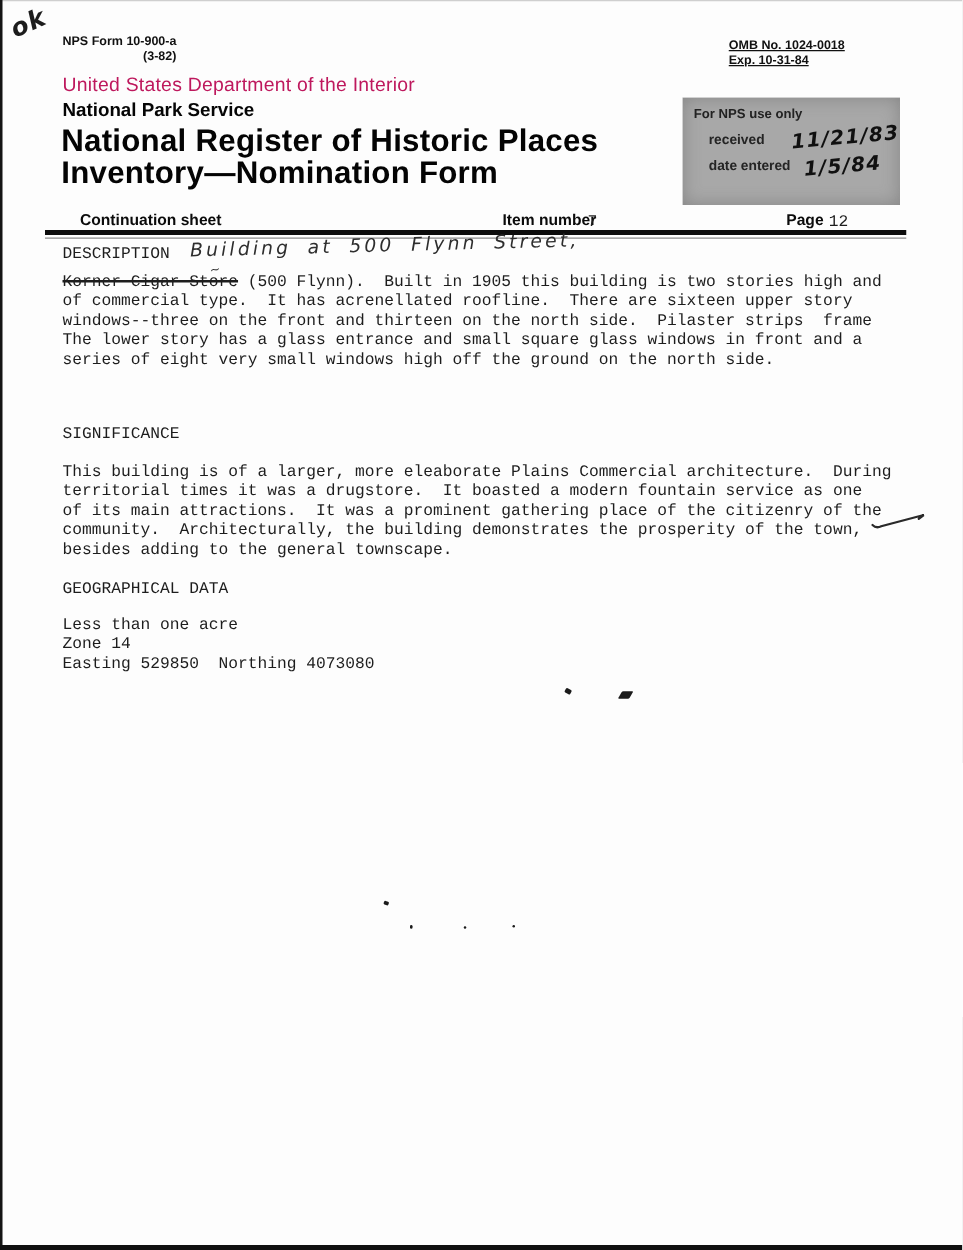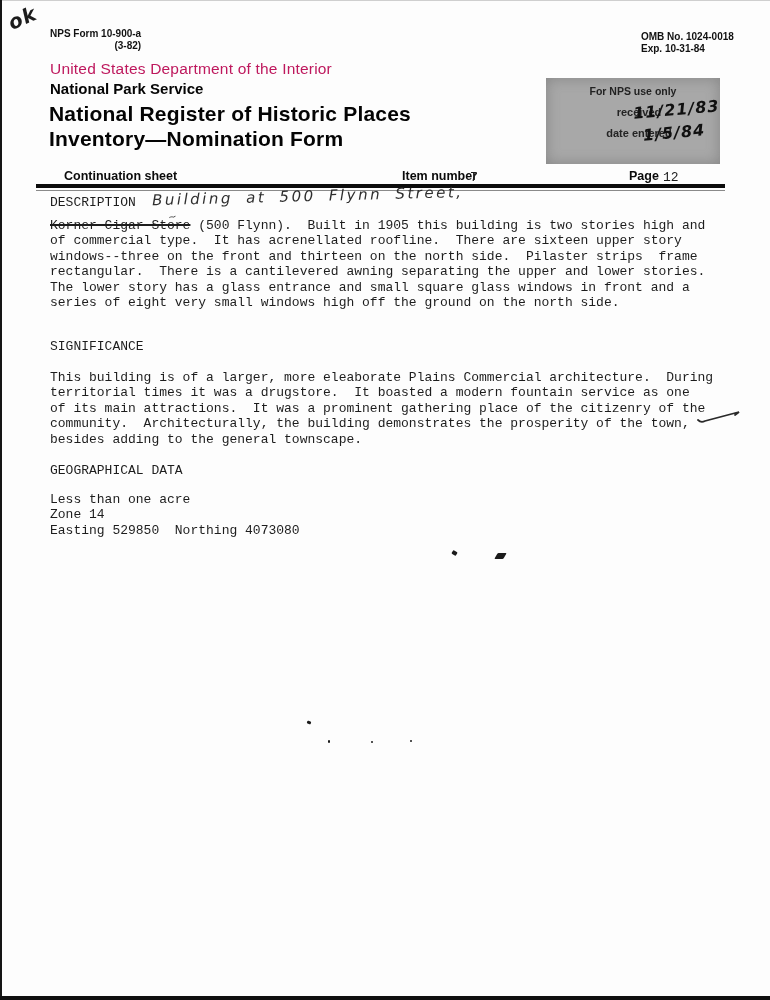--- a/index.html
+++ b/index.html
@@ -13,33 +13,33 @@
   .edge-bottom{position:absolute;left:0;top:996px;width:770px;height:4px;background:#101010;}
   .edge-top{position:absolute;left:0;top:0;width:770px;height:1px;background:#cfcfcf;}
 
   .ok-mark{
     position:absolute;left:8px;top:6px;
     font-family:"DejaVu Sans",sans-serif;font-style:italic;font-size:20px;font-weight:bold;
     color:#1c1c1c;transform:rotate(-24deg);letter-spacing:1px;
   }
 
   .form-num{position:absolute;left:50px;top:28px;font-size:10px;font-weight:bold;line-height:12px;color:#111;text-align:right;}
-  .omb{position:absolute;left:641px;top:31px;font-size:10px;font-weight:bold;line-height:12px;color:#111;}
+  .omb{position:absolute;left:583px;top:31px;font-size:10px;font-weight:bold;line-height:12px;color:#111;text-decoration:underline;}
 
   .dept{position:absolute;left:50px;top:60px;font-size:15.5px;font-weight:normal;color:#be185d;letter-spacing:.2px;}
   .agency{position:absolute;left:50px;top:80px;font-size:15px;font-weight:bold;color:#050505;}
   .big-title{
     position:absolute;left:49px;top:101px;width:520px;
-    font-size:21px;font-weight:bold;line-height:25px;color:#040404;letter-spacing:.2px;
+    font-size:25px;font-weight:bold;line-height:25px;color:#040404;letter-spacing:.2px;
   }
 
   .stamp-box{
     position:absolute;left:546px;top:78px;width:174px;height:86px;
     background:#a8a8a8;box-shadow:inset 0 0 14px rgba(90,90,90,.45);
-    padding:7px 9px;box-sizing:border-box;color:#1e1e1e;text-align:center;
+    padding:7px 9px;box-sizing:border-box;color:#1e1e1e;
   }
   .stamp-head{font-size:10.5px;font-weight:bold;color:#222;}
   .stamp-row{position:relative;margin-top:9px;font-size:11px;font-weight:bold;color:#242424;margin-left:12px;}
   .stamp-hand{
     position:absolute;font-family:"DejaVu Sans",sans-serif;font-style:italic;font-weight:bold;
     font-size:16px;color:#101010;transform:rotate(-5deg);letter-spacing:1px;white-space:nowrap;
   }
   .hand-received{left:66px;top:-6px;}
   .hand-entered{left:76px;top:-4px;}
 
@@ -134,21 +134,20 @@
   <div class="thin-rule"></div>
 
   <div class="desc-head mono">DESCRIPTION</div>
   <div class="desc-hand">Building at 500 Flynn Street,</div>
 
   <div class="desc-para mono">
     <div class="tline"><span class="strike">Korner Cigar Store<span class="edit-mark">~</span></span><span> (500 Flynn).  Built in 1905 this building is two stories high and</span></div>
     <div>
         <div class="tline">of commercial type.  It has acrenellated roofline.  There are sixteen upper story</div>
         <div class="tline">windows--three on the front and thirteen on the north side.  Pilaster strips  frame</div>
-        <div class="tline">rectangular.  There is a cantilevered awning separating the upper and lower stories.</div>
         <div class="tline">The lower story has a glass entrance and small square glass windows in front and a</div>
         <div class="tline">series of eight very small windows high off the ground on the north side.</div>
       </div>
   </div>
 
   <div class="sig-head mono">SIGNIFICANCE</div>
   <div class="sig-para mono">
       <div class="tline">This building is of a larger, more eleaborate Plains Commercial architecture.  During</div>
       <div class="tline">territorial times it was a drugstore.  It boasted a modern fountain service as one</div>
       <div class="tline">of its main attractions.  It was a prominent gathering place of the citizenry of the</div>

